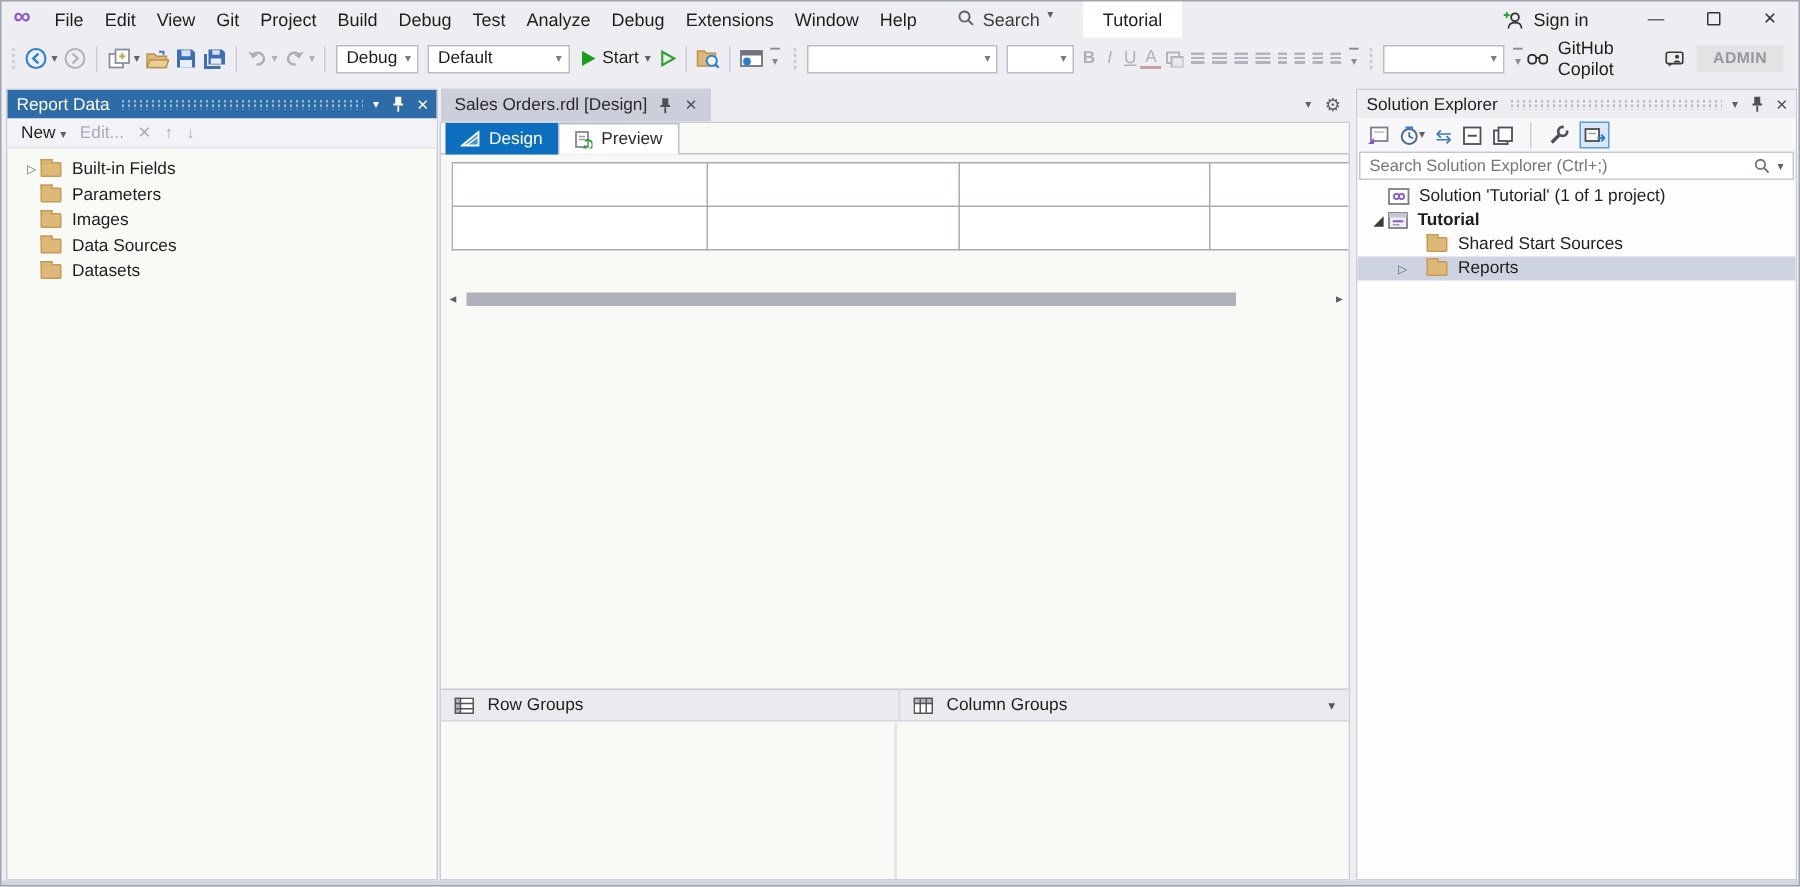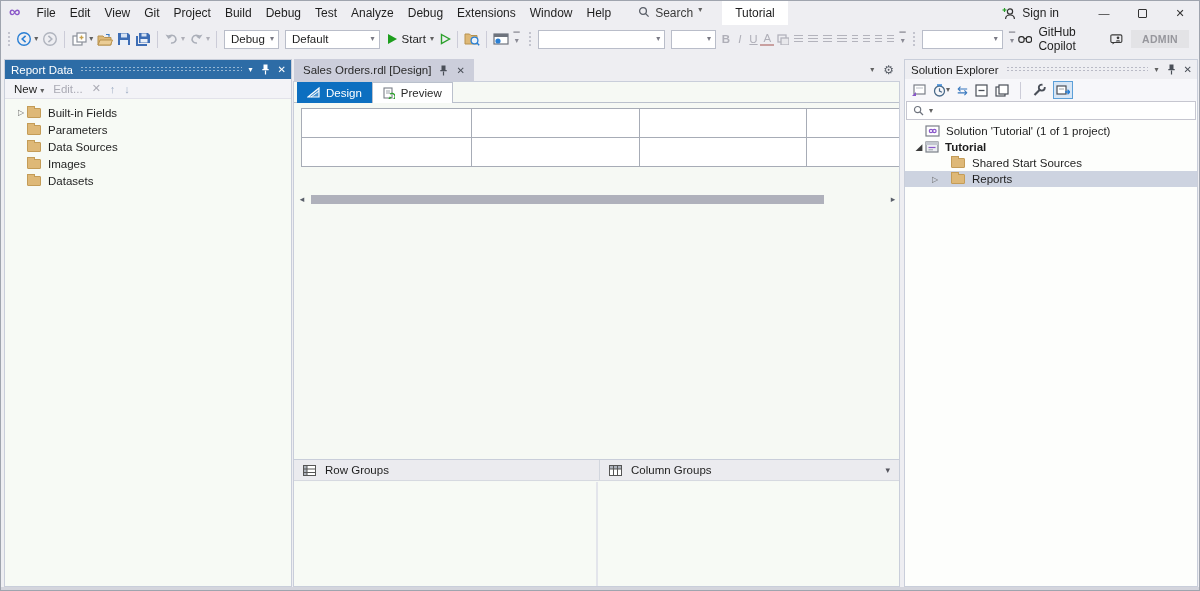--- a/index.html
+++ b/index.html
@@ -367,25 +367,25 @@
       <span class="expander">▷</span>
       <span class="folder"></span>
       <span>Built-in Fields</span>
     </div>
     <div class="trow" style="padding-left:22px">
       <span class="folder"></span>
       <span>Parameters</span>
     </div>
     <div class="trow" style="padding-left:22px">
       <span class="folder"></span>
+      <span>Images</span>
+    </div>
+    <div class="trow" style="padding-left:22px">
+      <span class="folder"></span>
       <span>Data Sources</span>
-    </div>
-    <div class="trow" style="padding-left:22px">
-      <span class="folder"></span>
-      <span>Images</span>
     </div>
     <div class="trow" style="padding-left:22px">
       <span class="folder"></span>
       <span>Datasets</span>
     </div>
   </div>
 </div>
 
 <div class="abs doc-tabbar">
   <div class="doc-tab">
@@ -532,20 +532,21 @@
     <span class="se-tool active">
       <svg width="14" height="12" viewBox="0 0 14 12">
         <rect x="1" y="2" width="9" height="8" fill="#fff" stroke="#4A4F58" stroke-width="1.2"></rect>
         <line x1="3" y1="5" x2="8" y2="5" stroke="#9AA0A8"></line>
         <path d="M9 8 L13.5 8 M11.5 5.8 L13.8 8 L11.5 10.2" fill="none" stroke="#2A7FD4" stroke-width="1.3"></path>
       </svg>
     </span>
   </div>
 
   <div class="se-search">
+    <input type="text" placeholder="Search Solution Explorer (Ctrl+;)" style="">
     <svg width="11" height="11" viewBox="0 0 11 11">
       <circle cx="4.6" cy="4.6" r="3.1" fill="none" stroke="#6E737D" stroke-width="1.2"></circle>
       <line x1="7" y1="7" x2="10" y2="10" stroke="#6E737D" stroke-width="1.2"></line>
     </svg>
     <span class="caret">▾</span>
   </div>
 
   <div class="se-tree">
     <div class="se-row" style="padding-left:20px">
       <span class="se-ico">

